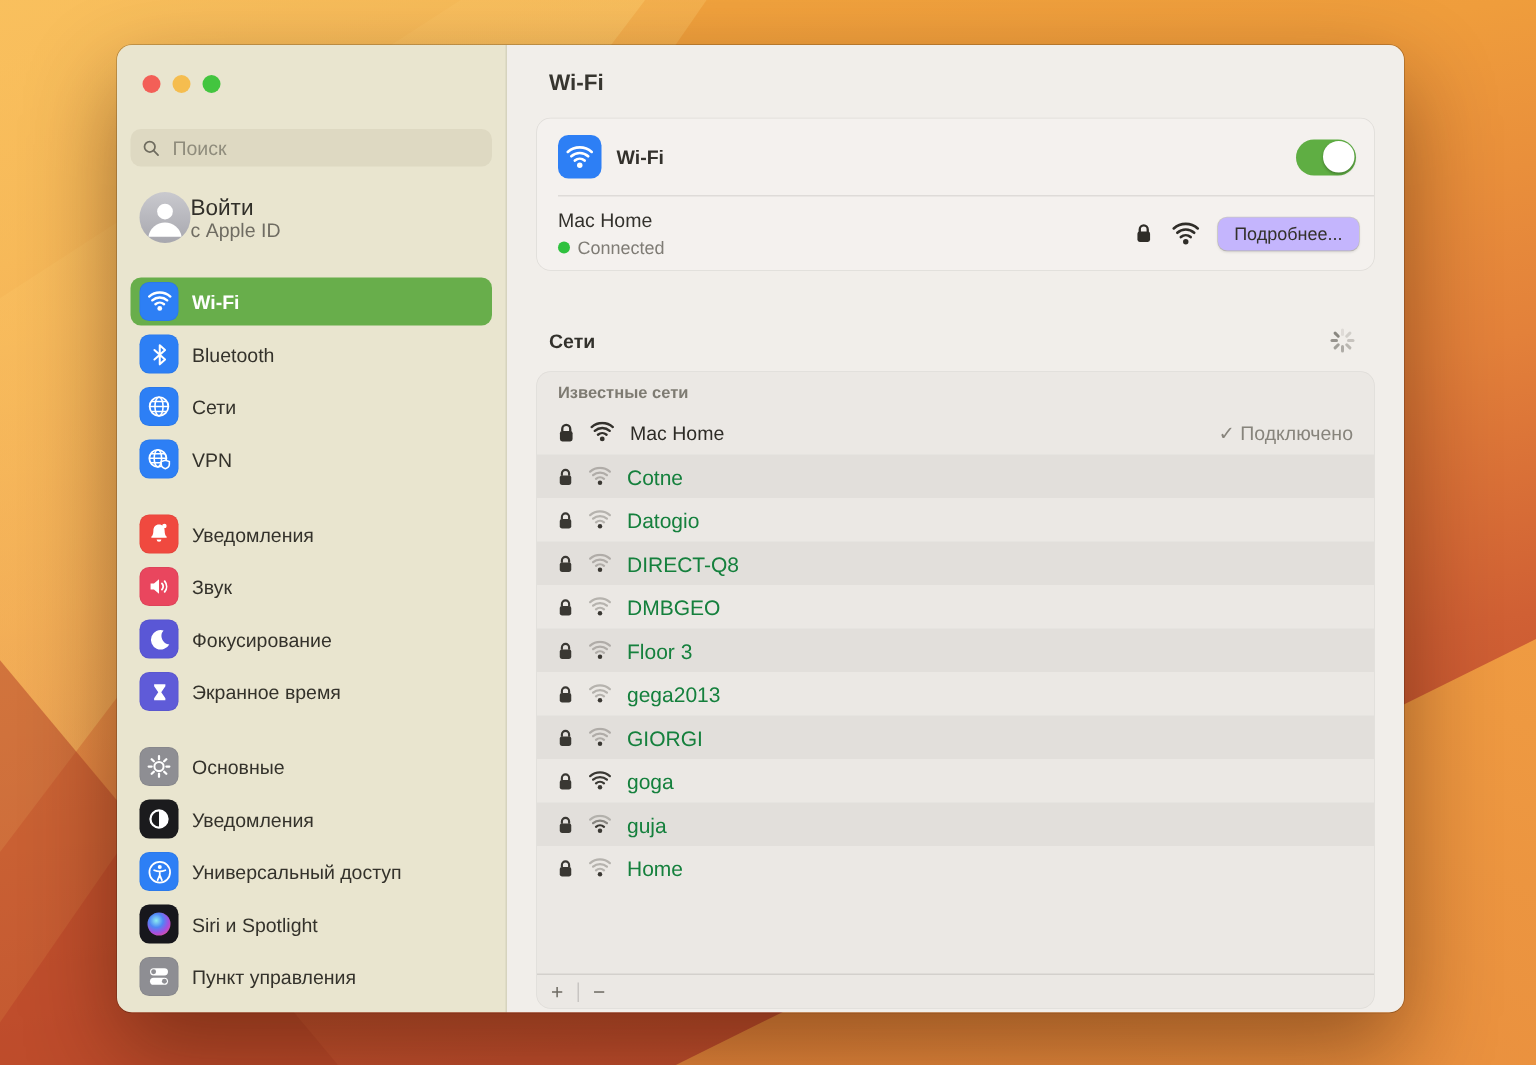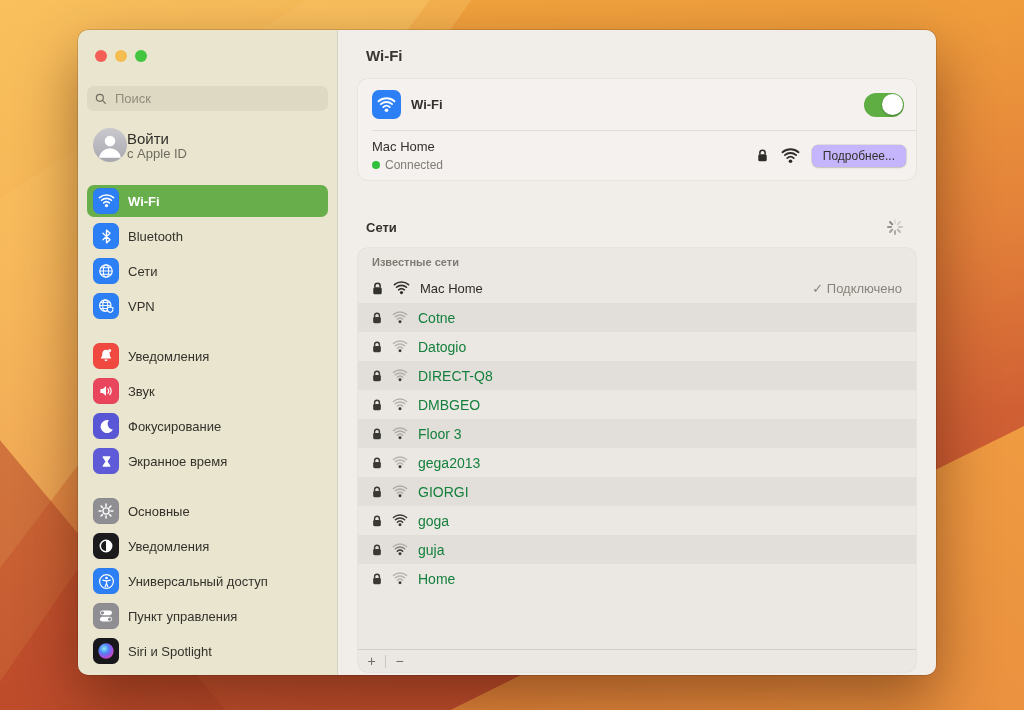--- a/index.html
+++ b/index.html
@@ -236,45 +236,45 @@
               <div class="tile" style="background: rgb(45, 127, 245);">
                 <svg width="19" height="19" viewBox="0 0 24 24">
                   <circle cx="12" cy="12" r="8.7" fill="none" stroke="#fff" stroke-width="1.5"></circle>
                   <circle cx="12" cy="7.6" r="1.7" fill="#fff"></circle>
                   <path d="M7.3 10.3c3.1 1.3 6.3 1.3 9.4 0M12 11.3v3.2M10.2 18.6l1.8-4.1 1.8 4.1" stroke="#fff" stroke-width="1.5" fill="none" stroke-linecap="round" stroke-linejoin="round"></path>
                 </svg>
               </div>
               <span class="label">Универсальный доступ</span>
             </div>
             <div class="side-item">
-              <div class="tile" style="background: rgb(142, 142, 147);">
-                <svg width="18" height="18" viewBox="0 0 24 24">
-                  <rect x="4" y="4.6" width="16" height="6.4" rx="3.2" fill="#fff"></rect>
-                  <circle cx="7.2" cy="7.8" r="2.2" fill="#8e8e93"></circle>
-                  <rect x="4" y="13" width="16" height="6.4" rx="3.2" fill="#fff"></rect>
-                  <circle cx="16.8" cy="16.2" r="2.2" fill="#8e8e93"></circle>
-                </svg>
-              </div>
-              <span class="label">Пункт управления</span>
-            </div>
-            <div class="side-item">
               <div class="tile" style="background: rgb(23, 23, 28);">
                 <svg width="20" height="20" viewBox="0 0 24 24">
                   <defs>
                     <radialGradient id="sg" cx="38%" cy="35%" r="75%">
                       <stop offset="0%" stop-color="#8cecef"></stop>
                       <stop offset="40%" stop-color="#4f86f5"></stop>
                       <stop offset="72%" stop-color="#a44fe0"></stop>
                       <stop offset="100%" stop-color="#e04f9a"></stop>
                     </radialGradient>
                   </defs>
                   <circle cx="12" cy="12" r="9.2" fill="url(#sg)"></circle>
                 </svg>
               </div>
               <span class="label">Siri и Spotlight</span>
+            </div>
+            <div class="side-item">
+              <div class="tile" style="background: rgb(142, 142, 147);">
+                <svg width="18" height="18" viewBox="0 0 24 24">
+                  <rect x="4" y="4.6" width="16" height="6.4" rx="3.2" fill="#fff"></rect>
+                  <circle cx="7.2" cy="7.8" r="2.2" fill="#8e8e93"></circle>
+                  <rect x="4" y="13" width="16" height="6.4" rx="3.2" fill="#fff"></rect>
+                  <circle cx="16.8" cy="16.2" r="2.2" fill="#8e8e93"></circle>
+                </svg>
+              </div>
+              <span class="label">Пункт управления</span>
             </div>
           </div>
         </div>
     </div>
 
     <div class="main">
       <div class="main-title">Wi-Fi</div>
 
       <div class="card card1">
         <div class="c1r1">

